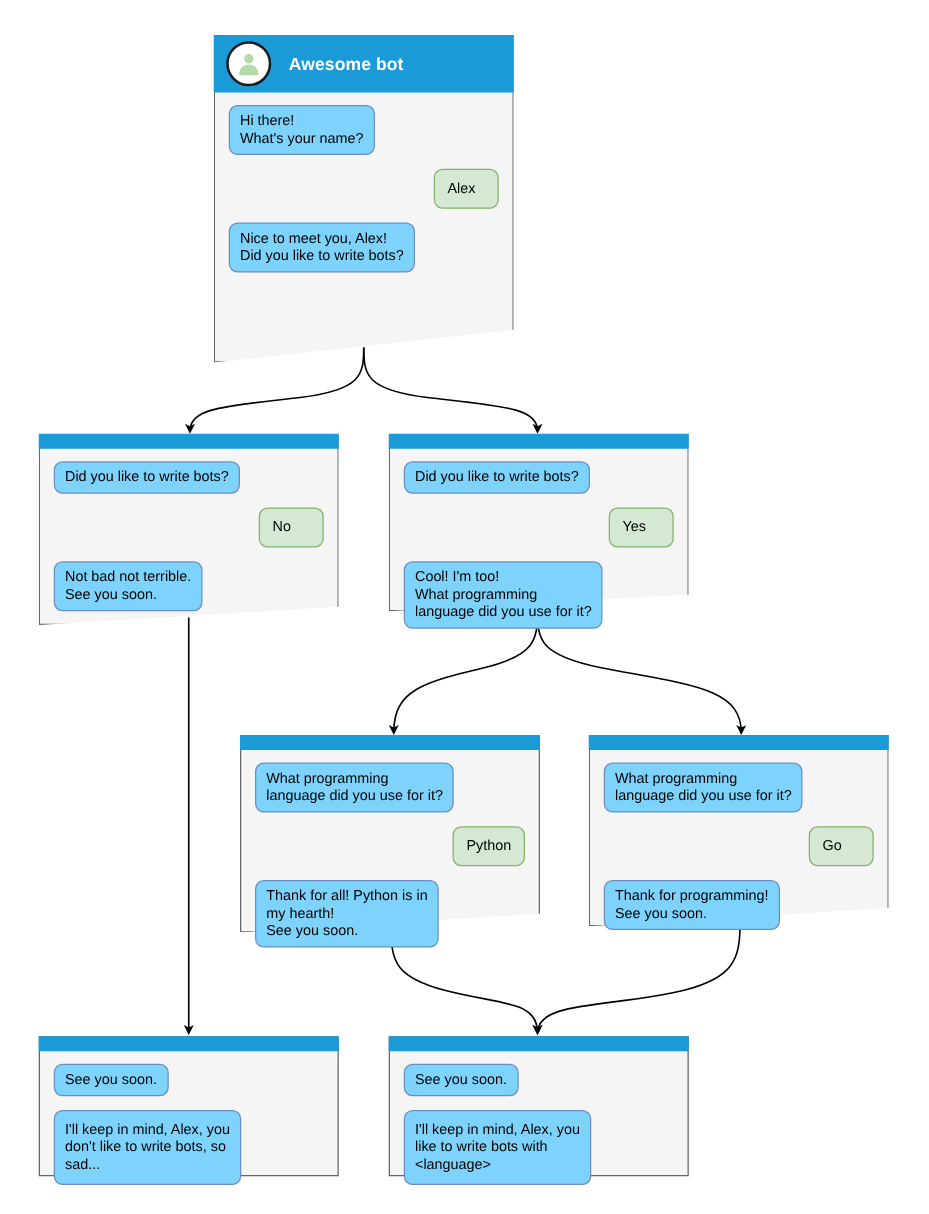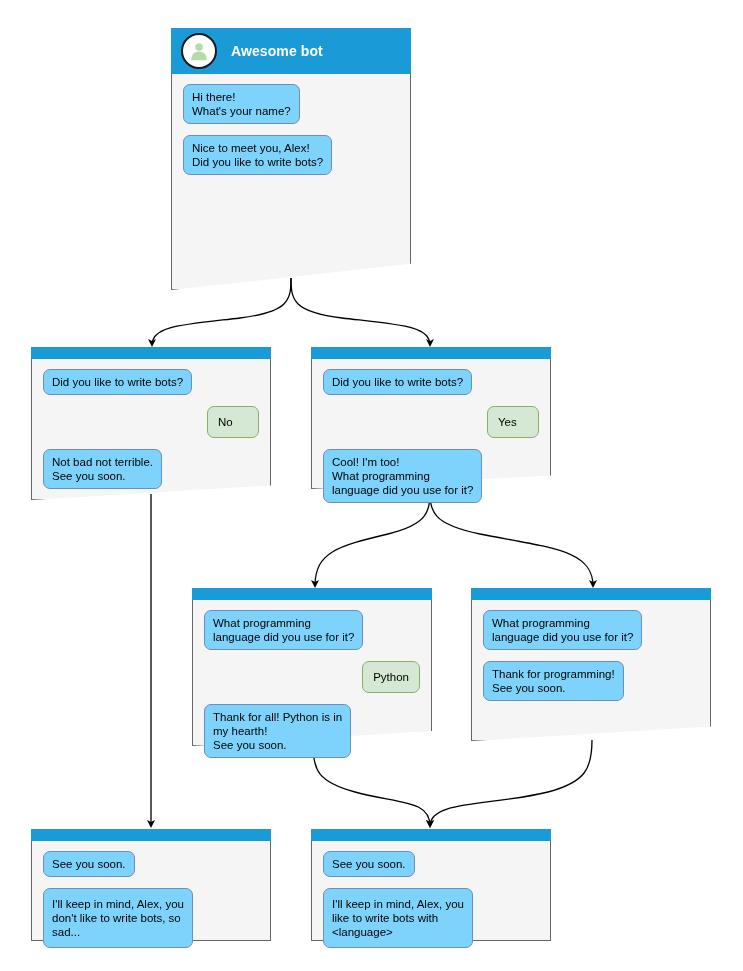--- a/index.html
+++ b/index.html
@@ -165,20 +165,23 @@
             <path d="M3.6 22 C3.6 15.6 7.4 12.6 12 12.6 C16.6 12.6 20.4 15.6 20.4 22 Z" fill="#b5d9a8"></path>
           </svg>
         </div>
         <div class="bot-title">Awesome bot</div>
       </div>
       <div class="chatarea">
         <div class="msgrow left">
           <div class="bubble bot">Hi there!
 What's your name?</div>
         </div>
+        <div class="msgrow right">
+          <div class="bubble user">Alex</div>
+        </div>
         <div class="msgrow left">
           <div class="bubble bot">Nice to meet you, Alex!
 Did you like to write bots?</div>
         </div>
       </div>
     </div>
   </div>
 
   <div class="node" style="left:31px; top:347px; width:240px; height:153px;">
     <div class="skin skew-b"></div>
@@ -242,20 +245,23 @@
 
   <div class="node" style="left:471px; top:588px; width:240px; height:153px;">
     <div class="skin skew-b"></div>
     <div class="content">
       <div class="titlebar slim"></div>
       <div class="chatarea">
         <div class="msgrow left">
           <div class="bubble bot">What programming
 language did you use for it?</div>
         </div>
+        <div class="msgrow right">
+          <div class="bubble user">Go</div>
+        </div>
         <div class="msgrow left">
           <div class="bubble bot">Thank for programming!
 See you soon.</div>
         </div>
       </div>
     </div>
   </div>
 
   <div class="node" style="left:31px; top:829px; width:240px; height:112px;">
     <div class="skin"></div>

